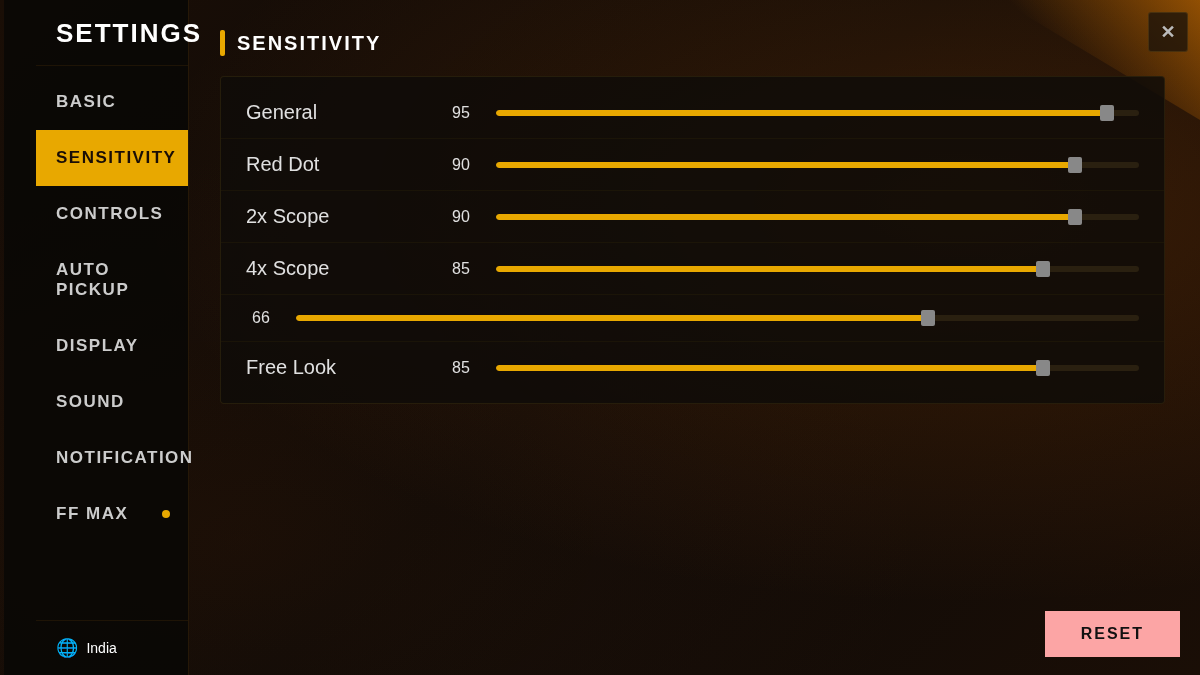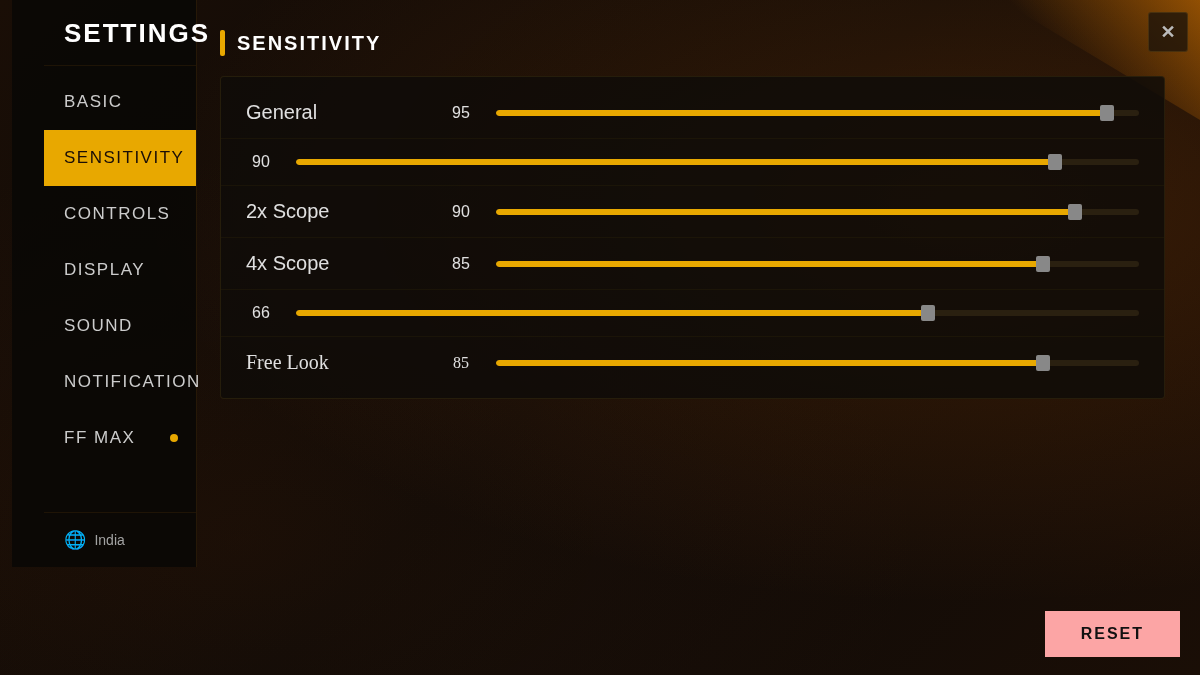--- a/index.html
+++ b/index.html
@@ -29,23 +29,23 @@
       top: 0; right: 0;
       width: 200px; height: 120px;
       background: linear-gradient(225deg, rgba(220,120,0,0.6) 0%, transparent 60%);
       clip-path: polygon(100% 0, 0 0, 100% 100%);
       z-index: 1;
     }
 
     
     .sidebar {
       position: absolute;
-      top: 0; left: 12px;
+      top: 0; left: 4px;
       width: 185px;
-      height: 567px;
+      height: 675px;
       background: rgba(10,8,5,0.92);
       border-right: 1px solid rgba(80,50,10,0.4);
       z-index: 2;
       display: flex;
       flex-direction: column;
       padding-left: 32px;
     }
 
     .sidebar-title {
       padding: 18px 20px 16px 20px;
@@ -60,21 +60,21 @@
     .sidebar-nav {
       flex: 1;
       display: flex;
       flex-direction: column;
       padding-top: 8px;
     }
 
     .sidebar-item {
       padding: 18px 20px;
       font-size: 17px;
-      font-weight: 400;
+      font-weight: 700;
       color: #ccc;
       letter-spacing: 1.5px;
       text-transform: uppercase;
       cursor: pointer;
       position: relative;
       transition: color 0.15s;
     }
 
     .sidebar-item.active {
       background: #e8a800;
@@ -99,21 +99,21 @@
       gap: 8px;
       border-top: 1px solid rgba(80,50,10,0.3);
     }
 
     .sidebar-footer .globe-icon {
       color: #aaa;
       font-size: 18px;
     }
 
     .sidebar-footer .region-text {
-      color: #a3a3a3;
+      color: #ffffff;
       font-size: 14px;
     }
 
     
     .main-content {
       position: absolute;
       top: 0;
       left: 185px;
       right: 0;
       bottom: 0;
@@ -157,21 +157,20 @@
 
     .setting-row {
       display: flex;
       align-items: center;
       padding: 14px 25px;
       border-bottom: 1px solid rgba(50,40,10,0.3);
     }
 
     .setting-row:last-child {
       border-bottom: none;
-      font-family: Liberation Serif, serif;
     }
 
     .setting-label {
       width: 200px;
       font-size: 20px;
       color: #e0e0e0;
       font-weight: 500;
     }
 
     .setting-value {
@@ -262,20 +261,21 @@
 
 <div class="close-btn">✕</div>
 
 <div class="sidebar">
   <div class="sidebar-title">SETTINGS</div>
   <nav class="sidebar-nav">
 
   <div class="sidebar-item">BASIC</div>
       <div class="sidebar-item active">SENSITIVITY</div>
       <div class="sidebar-item">CONTROLS</div>
+      <div class="sidebar-item">AUTO PICKUP</div>
       <div class="sidebar-item">DISPLAY</div>
       <div class="sidebar-item">SOUND</div>
       <div class="sidebar-item">NOTIFICATION</div>
       <div class="sidebar-item">FF MAX<span class="notification-dot"></span></div>
     </nav>
   <div class="sidebar-footer">
     <span class="globe-icon">🌐</span>
     <span class="region-text">India</span>
   </div>
 </div>
@@ -292,20 +292,21 @@
         <div class="setting-label">General</div>
         <div class="setting-value">95</div>
         <div class="slider-container">
           <div class="slider-track">
             <div class="slider-fill" style="width: 95%;"></div>
           </div>
           <div class="slider-thumb" style="left: calc(95% - 7px);"></div>
         </div>
       </div>
       <div class="setting-row">
+        <div class="setting-label">Red Dot</div>
         <div class="setting-value">90</div>
         <div class="slider-container">
           <div class="slider-track">
             <div class="slider-fill" style="width: 90%;"></div>
           </div>
           <div class="slider-thumb" style="left: calc(90% - 7px);"></div>
         </div>
       </div>
       <div class="setting-row">
         <div class="setting-label">2x Scope</div>

